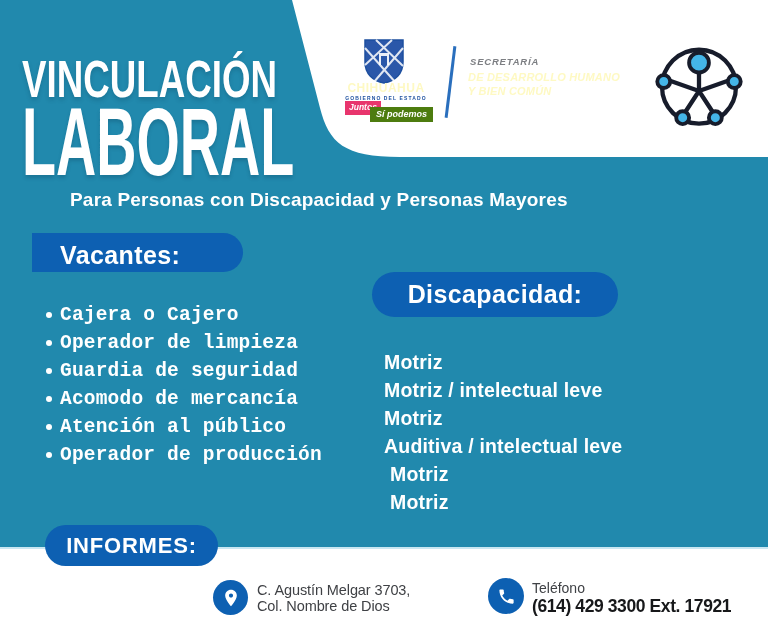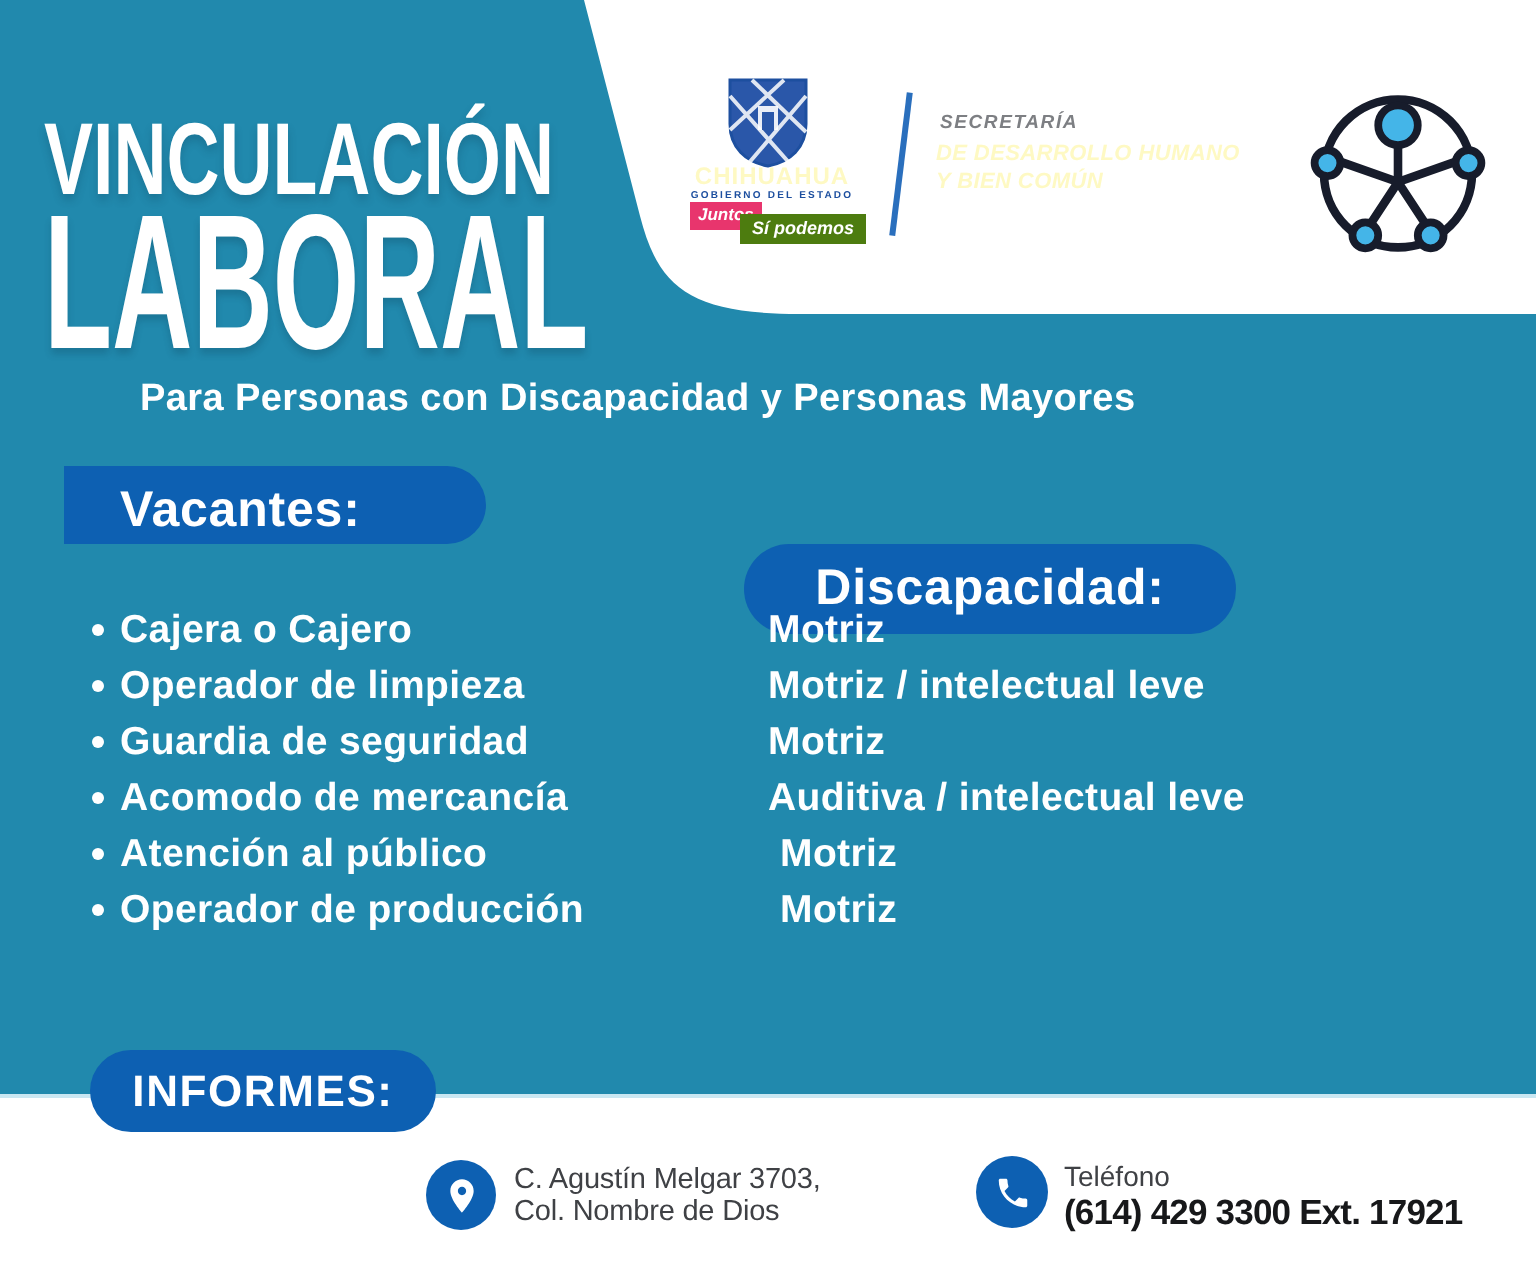--- a/index.html
+++ b/index.html
@@ -39,22 +39,22 @@
   .pill-vacantes{left:0;top:233px;width:211px;height:39px;border-radius:0 23px 23px 0;
     font-size:25px;line-height:45px;padding-left:28px;box-sizing:border-box;letter-spacing:.4px;margin-left:32px;}
   .pill-discapacidad{left:372px;top:233px;width:246px;height:45px;border-radius:23px;
     font-size:25px;line-height:45px;text-align:center;letter-spacing:.4px;margin-top:39px;}
   
   .job-list{position:absolute;left:0;top:301px;width:768px;}
   .job-row{position:relative;height:28px;}
   .bullet{position:absolute;left:46px;top:11px;width:6px;height:6px;border-radius:50%;background:#fff;}
   .job,.dis{position:absolute;top:0;color:#fff;font-weight:bold;font-size:19.5px;
     line-height:28px;letter-spacing:.2px;white-space:nowrap;}
-  .job{left:60px;}
-  .dis{left:384px;}
+  .job{left:60px;font-family:Liberation Mono, monospace;}
+  .dis{left:384px;margin-top:47px;}
   .job-row:nth-child(n+5) .dis{left:390px;}
   
   .footer-white{position:absolute;left:0;top:547px;width:768px;height:97px;background:#fff;
     border-top:2px solid #c9e7f2;box-sizing:border-box;}
   .pill-informes{left:45px;top:525px;width:173px;height:41px;border-radius:21px;
     font-size:22px;line-height:42px;text-align:center;letter-spacing:.8px;}
   .contact-circle{position:absolute;border-radius:50%;background:#0d60b2;
     display:flex;align-items:center;justify-content:center;}
   .pin-circle{left:213px;top:580px;width:35px;height:35px;}
   .phone-circle{left:488px;top:578px;width:36px;height:36px;}

